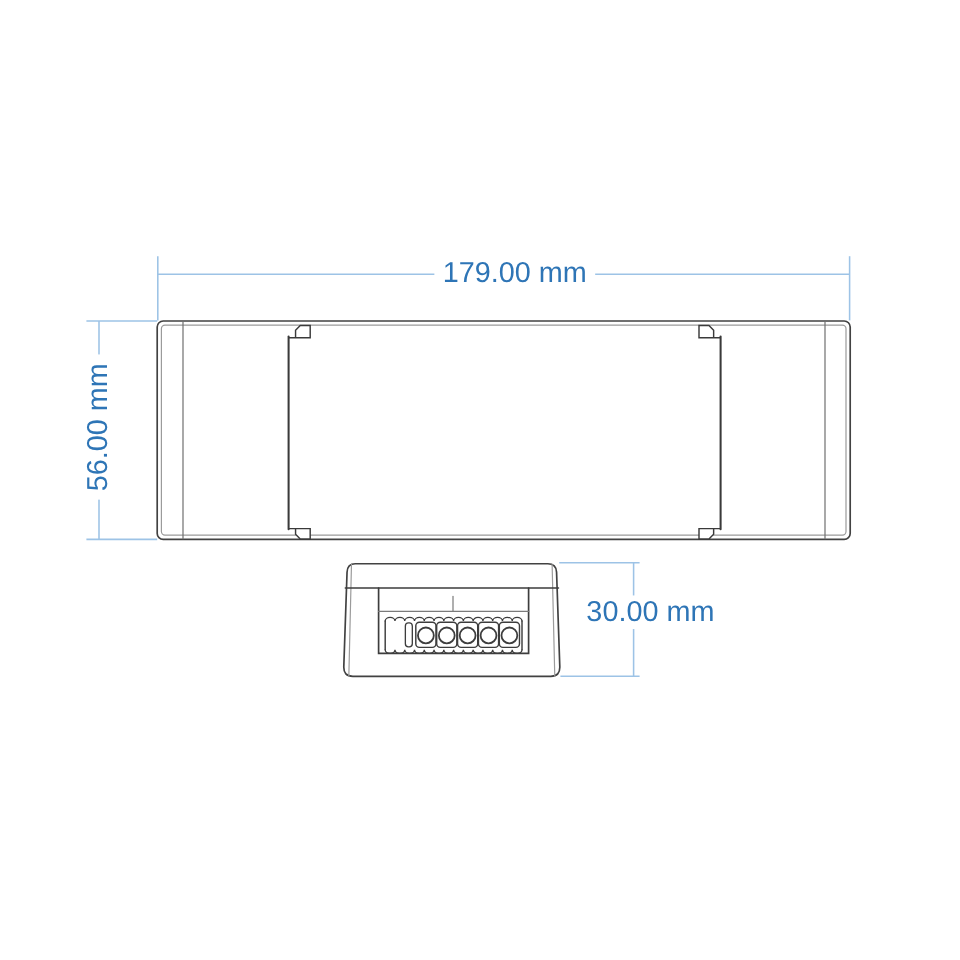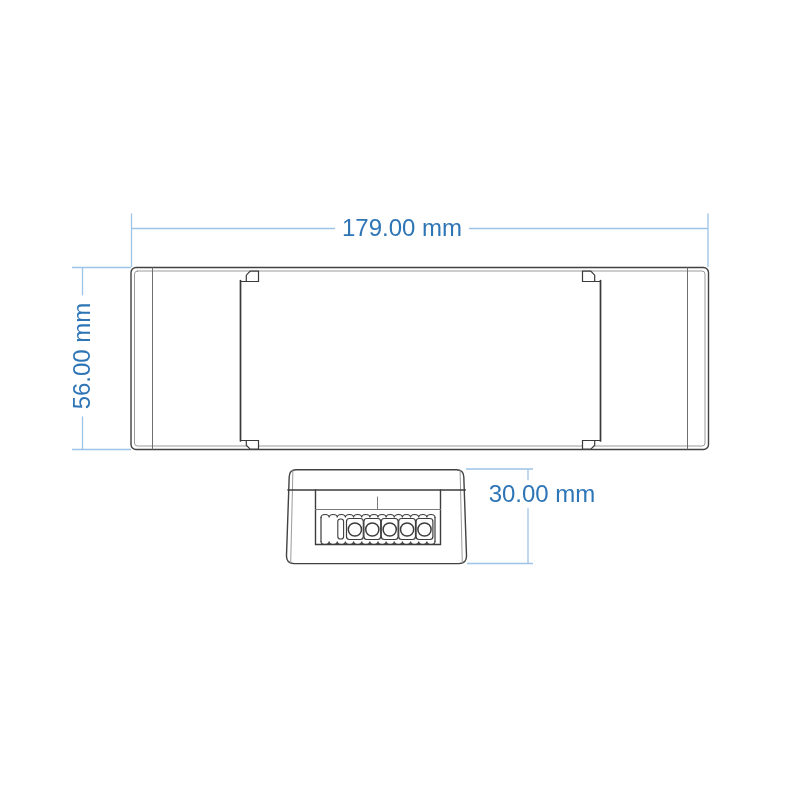--- a/index.html
+++ b/index.html
@@ -79,19 +79,19 @@
       <line x1="82.5" y1="267.5" x2="82.5" y2="449.5"></line>
     </g>
     <g>
       <line x1="466" y1="469" x2="533" y2="469"></line>
       <line x1="467" y1="563.5" x2="533" y2="563.5"></line>
       <line x1="528" y1="469" x2="528" y2="563.5"></line>
     </g>
   </g>
 </svg>
 
-<div class="dim-label" style="left:402px;top:228px;">179.00 mm</div>
+<div class="dim-label" style="left:429px;top:228px;">179.00 mm</div>
 
 <div class="dim-label rot" style="left:82px;top:356px;">56.00 mm</div>
 
-<div class="dim-label" style="left:542px;top:494px;">30.00 mm</div>
+<div class="dim-label" style="left:542px;top:510px;">30.00 mm</div>
 
 </div>
 
 </body></html>

